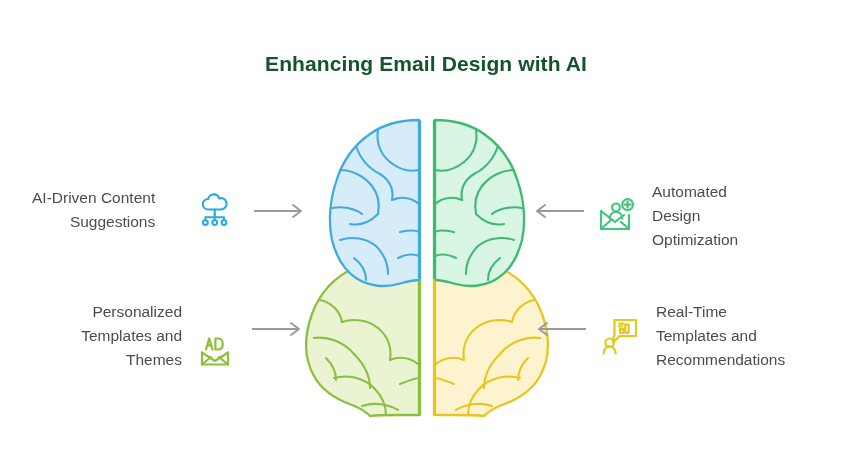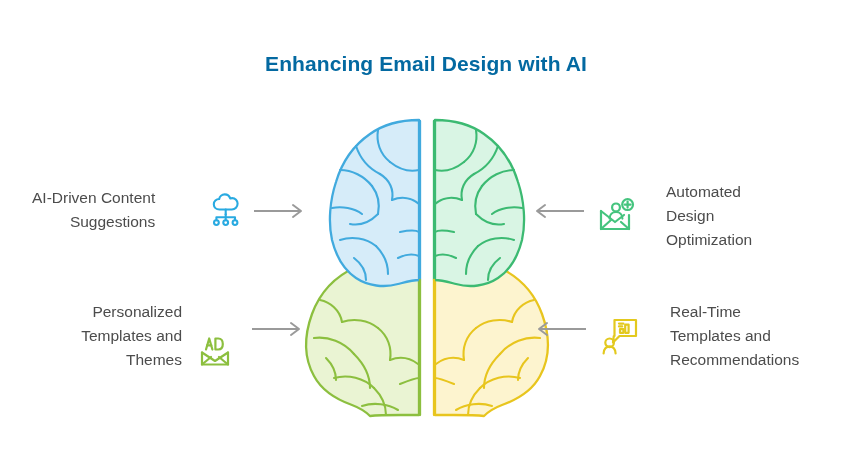--- a/index.html
+++ b/index.html
@@ -22,52 +22,52 @@
 
   
   #title {
     position: absolute;
     left: 0;
     top: 52px;
     width: 852px;
     text-align: center;
     font-size: 21px;
     font-weight: bold;
-    color: #0369a1;
+    color: #14532d;
     letter-spacing: 0.1px;
   }
 
   
   .label-row {
     position: absolute;
     display: flex;
     align-items: center;
   }
   .label-text {
     font-size: 15.5px;
     line-height: 24px;
     color: #4c4c4c;
     white-space: pre-line;
   }
   .label-left .label-text { text-align: right; }
-  .label-right .label-text { text-align: left; margin-left: 14px; }
+  .label-right .label-text { text-align: left; }
 
   .icon-box {
     width: 42px;
     height: 42px;
     flex: 0 0 42px;
     display: flex;
     align-items: center;
     justify-content: center;
   }
   .label-left .icon-box { margin-left: 12px; }
   .label-right .icon-box { margin-right: 14px; }
 
   
-  #row-tl { left: 32px;  top: 186px; width: 216px; justify-content: space-between; gap: 28px; }
+  #row-tl { left: 32px;  top: 186px; width: 216px; justify-content: flex-start; gap: 28px; }
   #row-bl { left: 20px;  top: 300px; width: 216px; justify-content: flex-end; align-items: flex-end; }
   #row-tr { left: 596px; top: 180px; width: 248px; justify-content: flex-start; }
   #row-br { left: 600px; top: 300px; width: 248px; justify-content: flex-start; }
 
   
   .arrow {
     position: absolute;
   }
   #arrow-tl { left: 254px; top: 203px; }
   #arrow-bl { left: 252px; top: 321px; }

